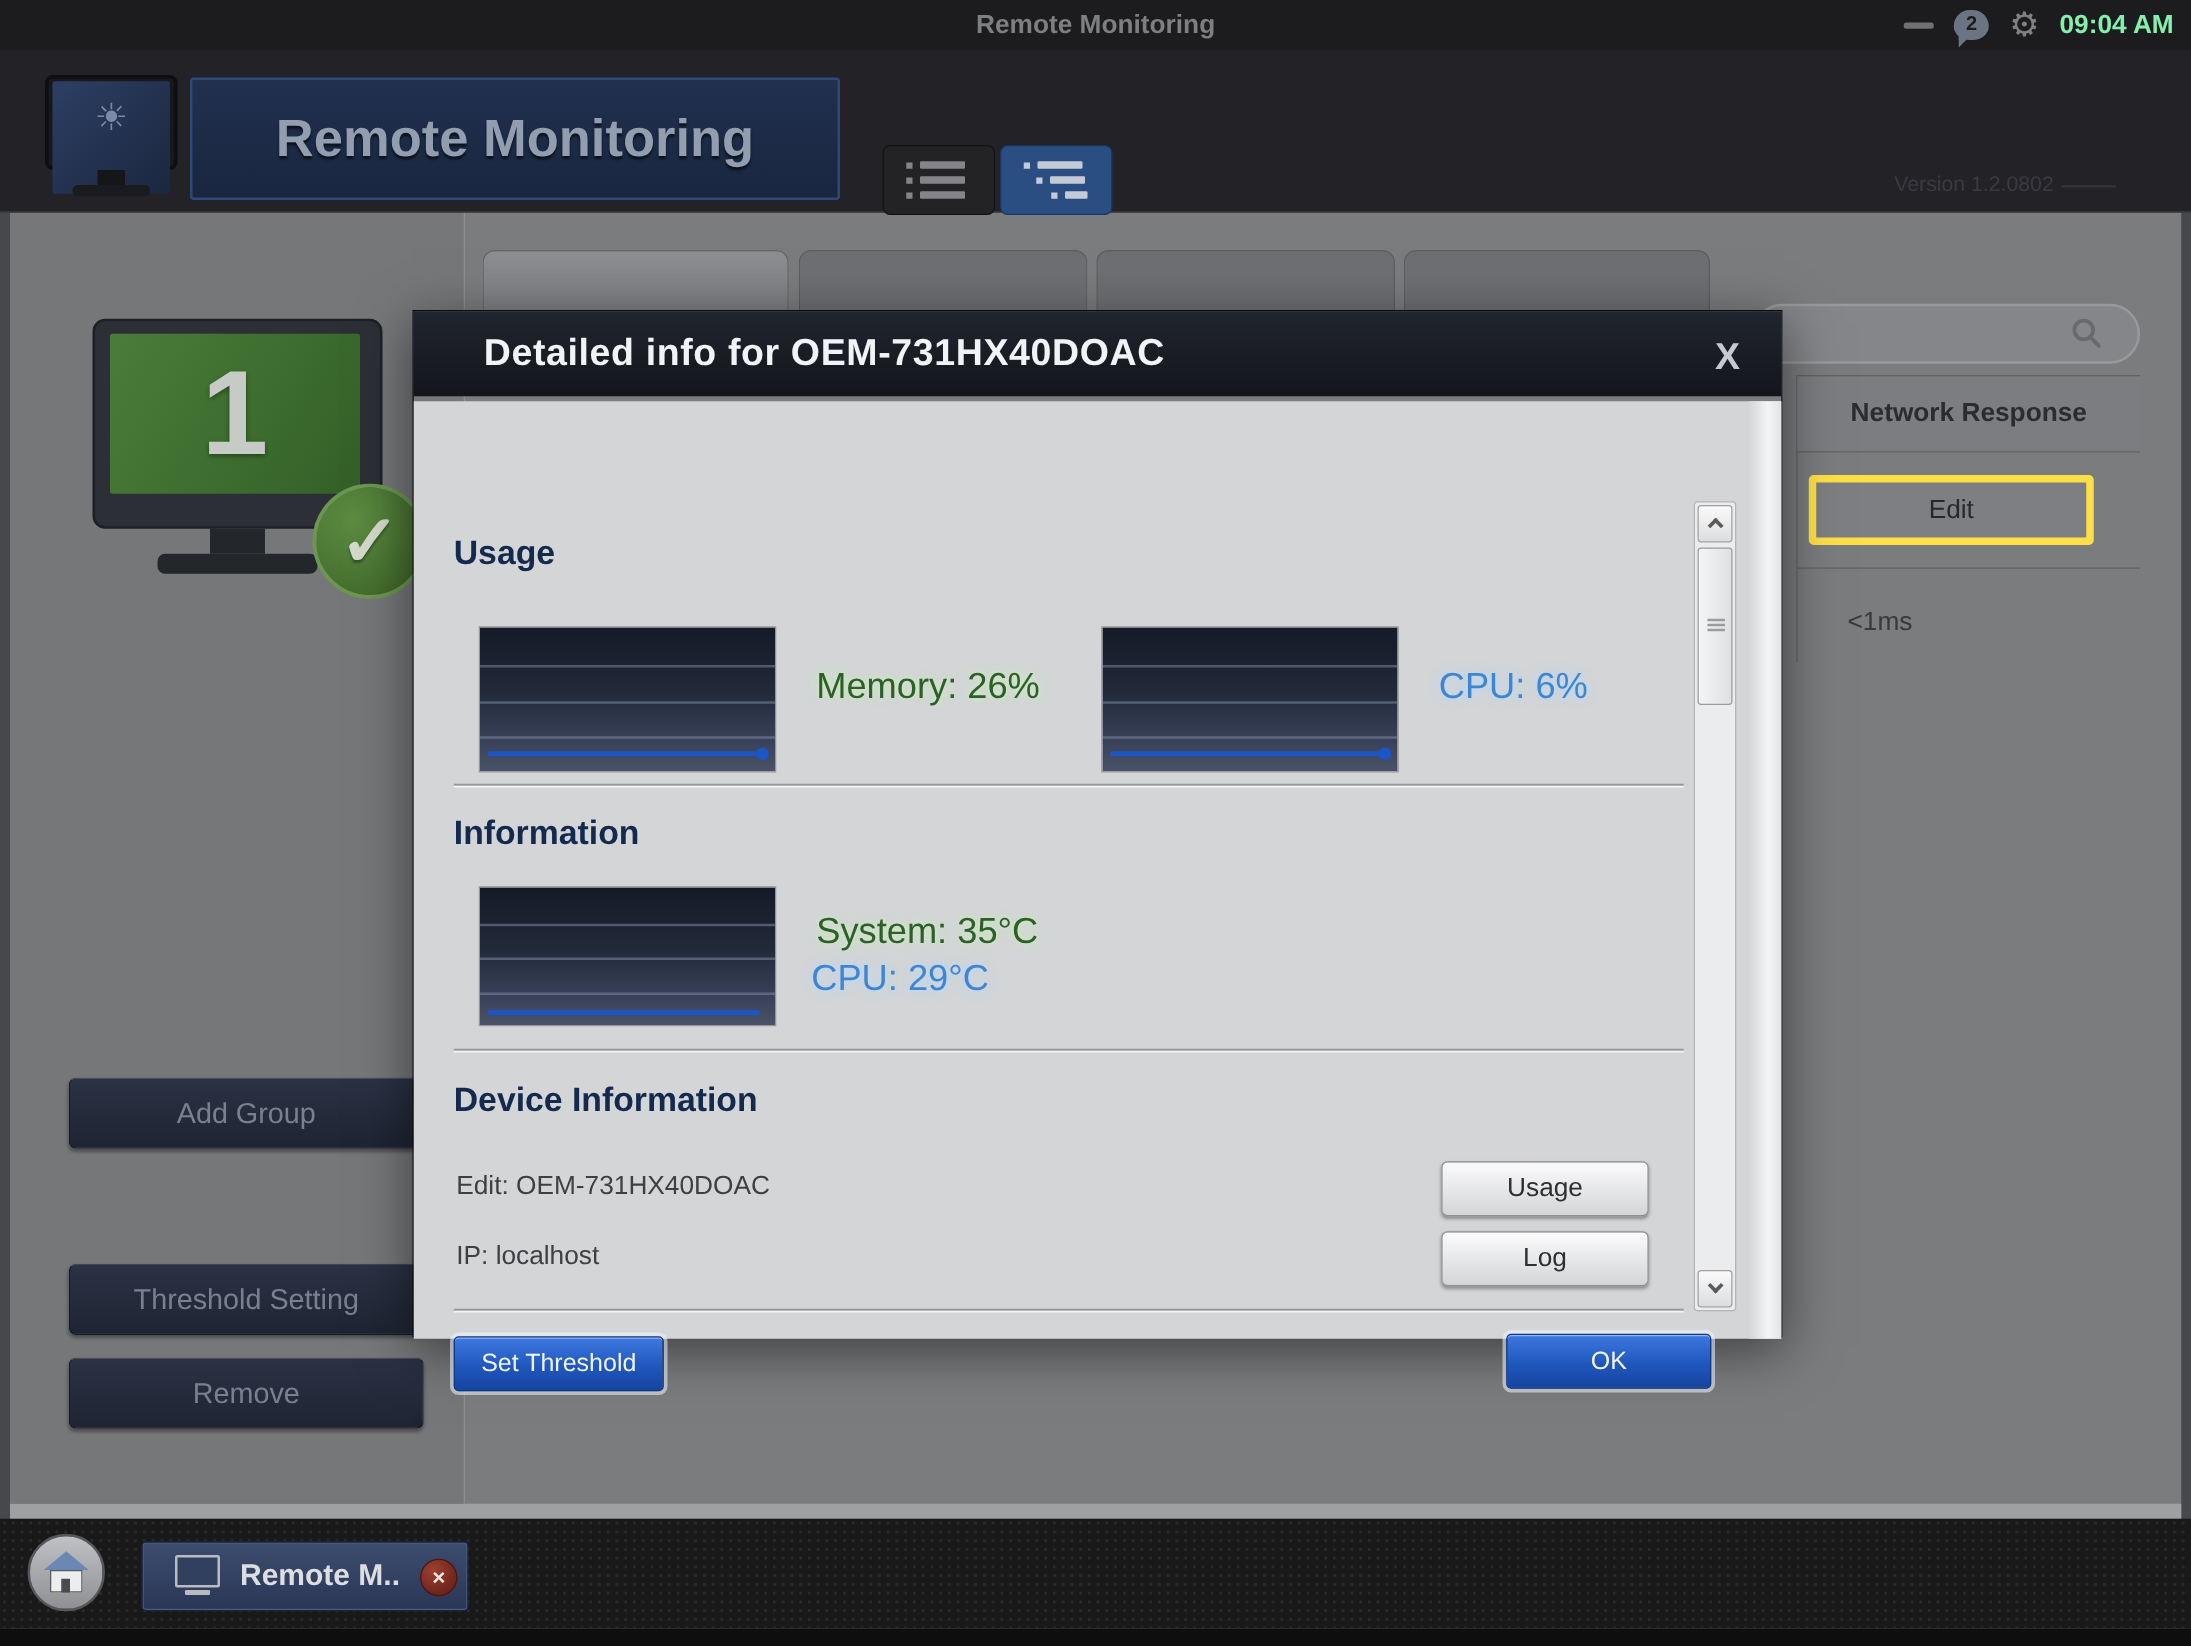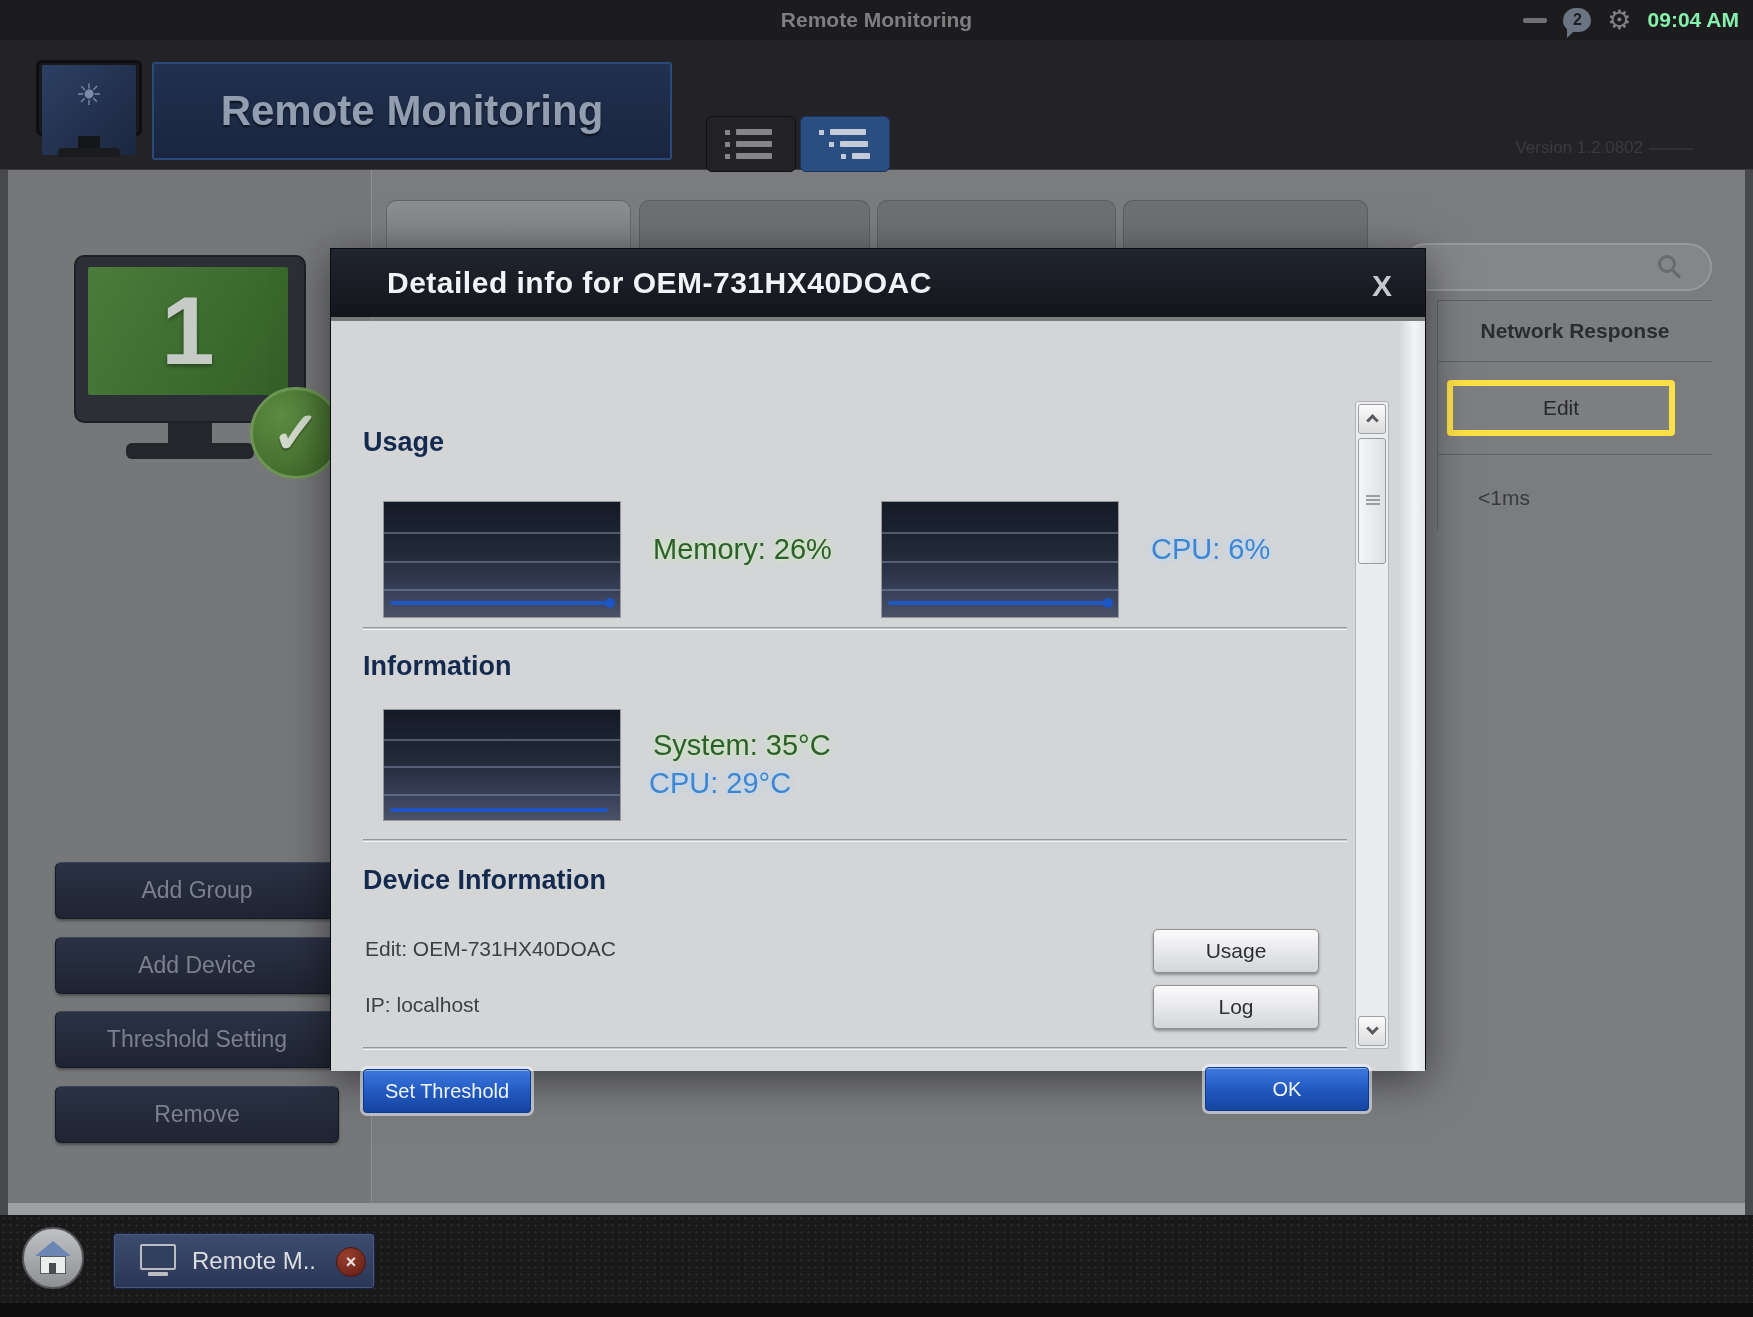--- a/index.html
+++ b/index.html
@@ -113,21 +113,21 @@
     background:linear-gradient(180deg,#bfc1c5 0%,#8e9094 100%); border:2px solid #55565a; cursor:pointer; }
   .house { position:absolute; left:14px; top:12px; width:30px; height:36px; }
   .house-roof { position:absolute; left:-3px; top:0; width:0; height:0; border-left:18px solid transparent; border-right:18px solid transparent; border-bottom:15px solid #6d87b5; }
   .house-body { position:absolute; left:2px; top:15px; width:26px; height:18px; background:#eceded; border:1px solid #5a5b5e; }
   .house-door { position:absolute; left:11px; top:22px; width:7px; height:11px; background:#4a4b4f; }
   .task-item { position:absolute; left:113px; top:18px; width:262px; height:56px; border-radius:4px;
     background:linear-gradient(180deg,#3d4c6e 0%,#2a3656 100%); border:1px solid #182442; box-shadow:inset 0 0 0 1px #4b5a7e; cursor:pointer; }
   .mini-mon { position:absolute; left:26px; top:10px; width:38px; height:34px; }
   .mm-screen { position:absolute; left:0; top:0; width:36px; height:26px; background:#31405e; border:2px solid #b9bcc1; border-radius:2px; }
   .mm-base { position:absolute; left:8px; top:28px; width:20px; height:4px; background:#b9bcc1; border-radius:1px; }
-  .task-label { position:absolute; left:78px; top:13px; font-size:24px; font-weight:normal; color:#dcdee2; }
+  .task-label { position:absolute; left:78px; top:13px; font-size:24px; font-weight:bold; color:#dcdee2; }
   .task-close { position:absolute; right:8px; top:13px; width:30px; height:30px; border-radius:50%;
     background:radial-gradient(circle at 35% 30%, #9a4030, #6e241a 75%); border:1px solid #4c170f;
     display:flex; align-items:center; justify-content:center; font-size:18px; font-weight:bold; color:#e8e4e2; cursor:pointer; }
   .bottom-strip { position:absolute; left:0; top:1303px; width:1753px; height:14px; background:#0e0e0e; }
 </style>
 </head>
 <body>
 
 <div id="screen">
 
@@ -194,21 +194,20 @@
       <div class="mon-screen">
           <span>1</span>
         </div>
       <div class="mon-neck"></div>
       <div class="mon-base"></div>
       <div class="check-badge">
         <span>✓</span>
       </div>
     </div>
     <div class="side-btn" style="top:692px;">Add Group</div>
-    <div class="side-btn" style="top:767px;">Add Device</div>
     <div class="side-btn" style="top:841px;">Threshold Setting</div>
     <div class="side-btn" style="top:916px;">Remove</div>
   </div>
 
   <div class="bg-tab active" style="left:386px; width:245px;"></div>
   <div class="bg-tab" style="left:639px; width:231px;"></div>
   <div class="bg-tab" style="left:877px; width:239px;"></div>
   <div class="bg-tab" style="left:1123px; width:245px;"></div>
 
   <div class="search-pill">

